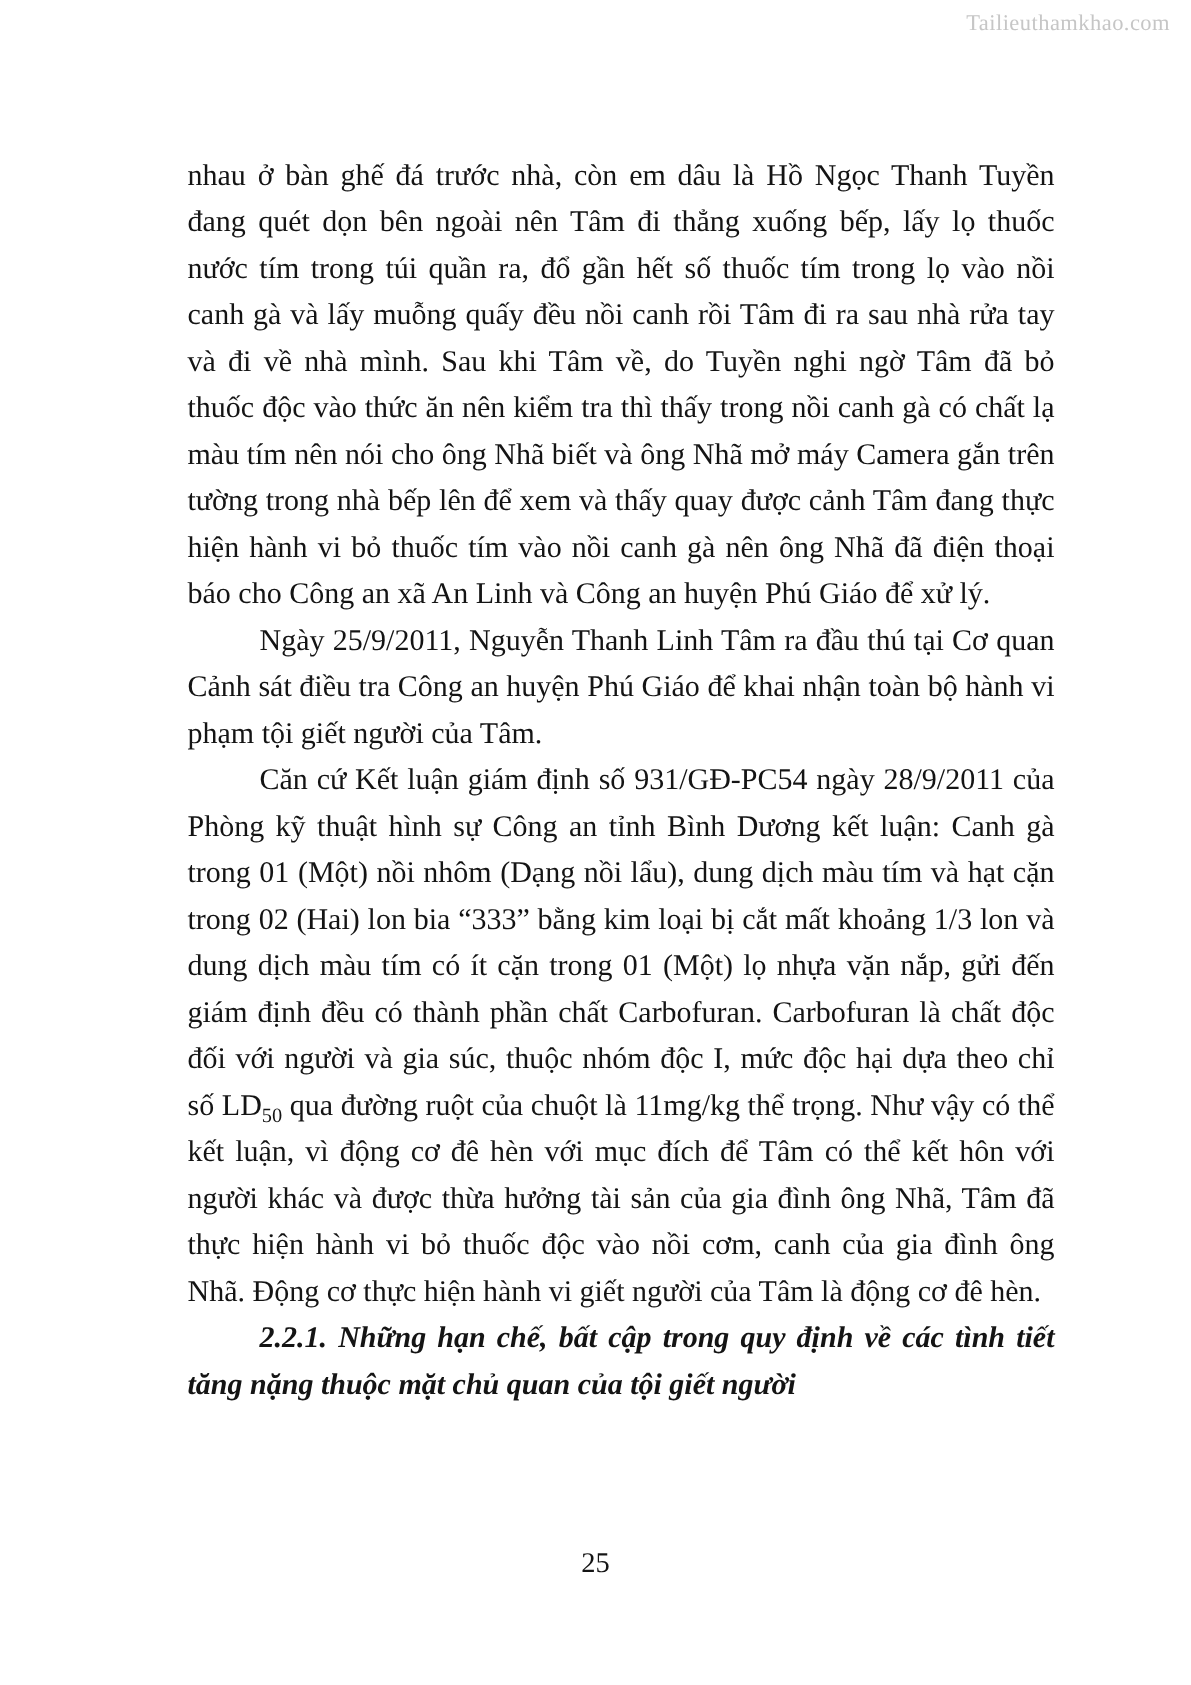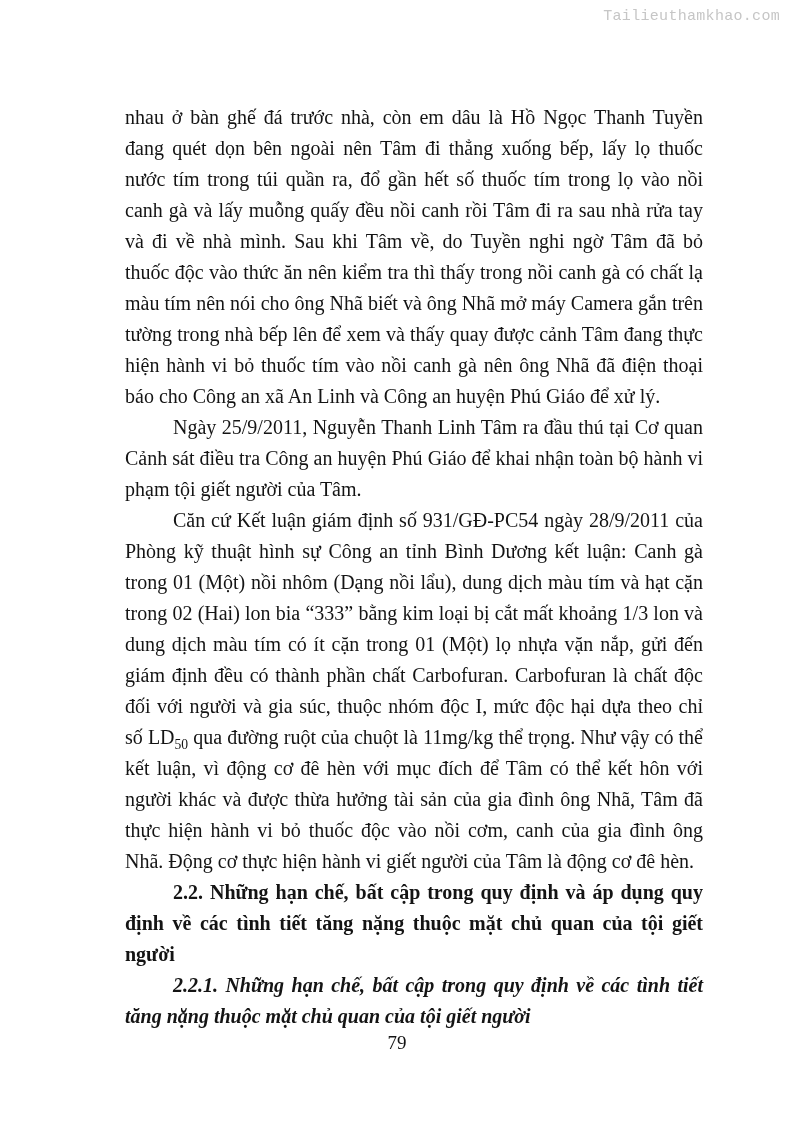--- a/index.html
+++ b/index.html
@@ -13,21 +13,21 @@
     height: 1123px;
     background: #ffffff;
     overflow: hidden;
     font-family: "Liberation Serif", "DejaVu Serif", serif;
     color: #141414;
   }
   .watermark {
     position: absolute;
     top: 8px;
     right: 14px;
-    font-family: Liberation Mono, monospace;
+    font-family: Liberation Serif, serif;
     font-size: 15px;
     color: #c6c6c6;
     letter-spacing: 0.3px;
   }
   .content {
     position: absolute;
     left: 125px;
     top: 102px;
     width: 578px;
   }
@@ -58,18 +58,17 @@
 </head>
 <body>
 
 <div class="page">
   <div class="watermark">Tailieuthamkhao.com</div>
 
   <div class="content">
       <p class=""><span>nhau ở bàn ghế đá trước nhà, còn em dâu là Hồ Ngọc Thanh Tuyền đang quét dọn bên ngoài nên Tâm đi thẳng xuống bếp, lấy lọ thuốc nước tím trong túi quần ra, đổ gần hết số thuốc tím trong lọ vào nồi canh gà và lấy muỗng quấy đều nồi canh rồi Tâm đi ra sau nhà rửa tay và đi về nhà mình. Sau khi Tâm về, do Tuyền nghi ngờ Tâm đã bỏ thuốc độc vào thức ăn nên kiểm tra thì thấy trong nồi canh gà có chất lạ màu tím nên nói cho ông Nhã biết và ông Nhã mở máy Camera gắn trên tường trong nhà bếp lên để xem và thấy quay được cảnh Tâm đang thực hiện hành vi bỏ thuốc tím vào nồi canh gà nên ông Nhã đã điện thoại báo cho Công an xã An Linh và Công an huyện Phú Giáo để xử lý.</span></p>
       <p class="indent"><span>Ngày 25/9/2011, Nguyễn Thanh Linh Tâm ra đầu thú tại Cơ quan Cảnh sát điều tra Công an huyện Phú Giáo để khai nhận toàn bộ hành vi phạm tội giết người của Tâm.</span></p>
       <p class="indent"><span>Căn cứ Kết luận giám định số 931/GĐ-PC54 ngày 28/9/2011 của Phòng kỹ thuật hình sự Công an tỉnh Bình Dương kết luận: Canh gà trong 01 (Một) nồi nhôm (Dạng nồi lẩu), dung dịch màu tím và hạt cặn trong 02 (Hai) lon bia “333” bằng kim loại bị cắt mất khoảng 1/3 lon và dung dịch màu tím có ít cặn trong 01 (Một) lọ nhựa vặn nắp, gửi đến giám định đều có thành phần chất Carbofuran. Carbofuran là chất độc đối với người và gia súc, thuộc nhóm độc I, mức độc hại dựa theo chỉ số LD</span><sub>50</sub><span> qua đường ruột của chuột là 11mg/kg thể trọng. Như vậy có thể kết luận, vì động cơ đê hèn với mục đích để Tâm có thể kết hôn với người khác và được thừa hưởng tài sản của gia đình ông Nhã, Tâm đã thực hiện hành vi bỏ thuốc độc vào nồi cơm, canh của gia đình ông Nhã. Động cơ thực hiện hành vi giết người của Tâm là động cơ đê hèn.</span></p>
-      <p class="h2 indent"><span>2.2. Những hạn chế, bất cập trong quy định và áp dụng quy định về các tình tiết tăng nặng thuộc mặt chủ quan của tội giết người</span></p>
       <p class="h3 indent"><span>2.2.1. Những hạn chế, bất cập trong quy định về các tình tiết tăng nặng thuộc mặt chủ quan của tội giết người</span></p>
     </div>
 
-  <div class="page-number">79</div>
+  <div class="page-number">25</div>
 </div>
 
 </body></html>

